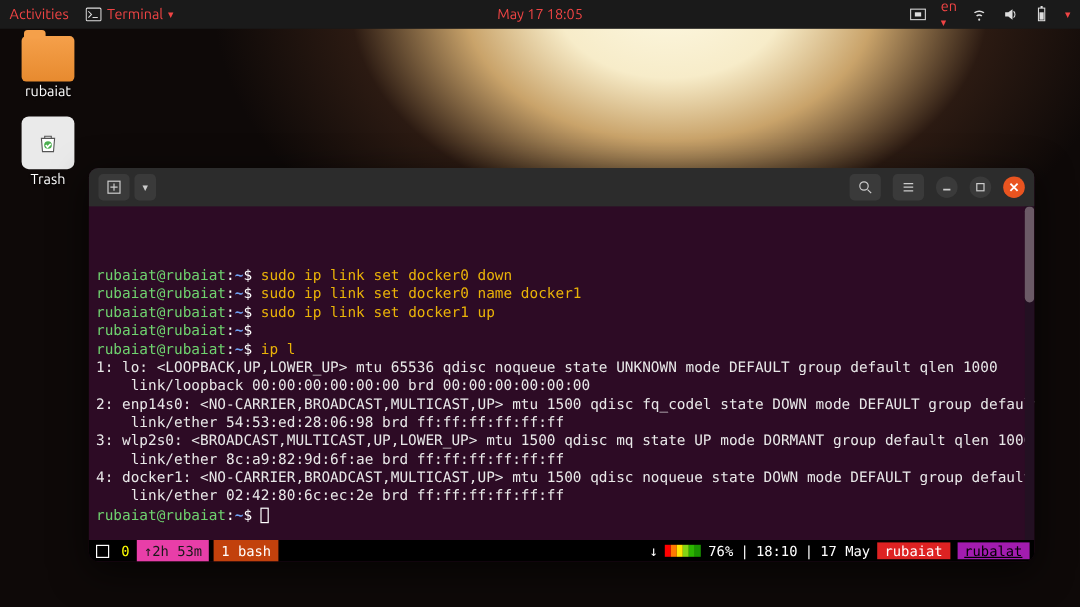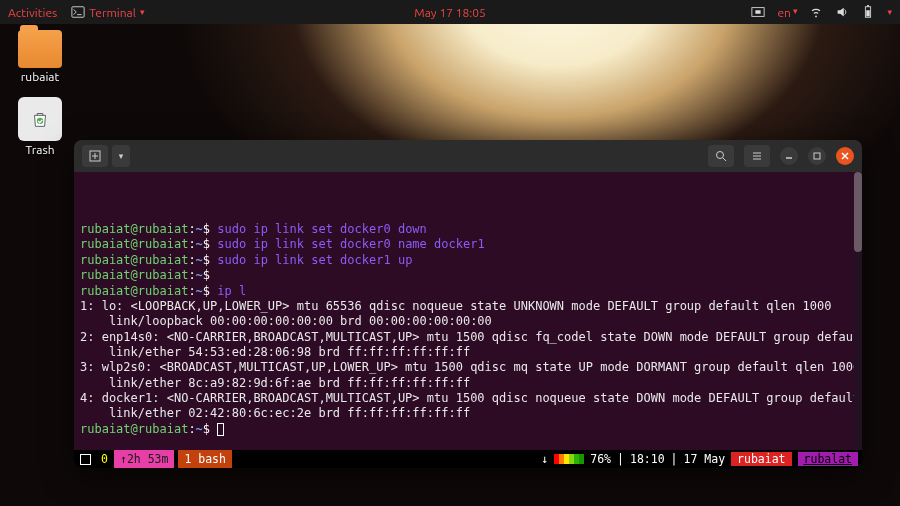--- a/index.html
+++ b/index.html
@@ -42,21 +42,21 @@
 .win-close { background:#e95420; }
 .term-body {
   flex:1; padding:4px 6px; font-family:"DejaVu Sans Mono","Liberation Mono",monospace;
   font-size:12px; line-height:1.28; color:#e8e8e8; overflow:hidden; position:relative;
   white-space:pre; 
 }
 .scrollbar { position:absolute; right:0; top:0; width:8px; height:100%; background:#231022; }
 .scrollbar-thumb { position:absolute; right:0; top:0; width:8px; height:80px; background:#6b5a66; border-radius:4px; }
 .prompt-user { color:#6fd36f; }
 .prompt-tilde { color:#6f9ff0; font-weight:bold; }
-.cmd { color:#8b5cf6; }
+.cmd { color:#eab308; }
 .cursor { display:inline-block; width:7px; height:13px; border:1px solid #fff; vertical-align:middle; }
 
 .statusbar {
   height:18px; background:#000; font-family:"DejaVu Sans Mono",monospace; font-size:11.5px;
   display:flex; align-items:center; color:#fff; padding:0 4px;
 }
 .statusbar .sq { width:11px; height:11px; border:1.5px solid #fff; margin:0 2px; }
 .statusbar .seg { padding:0 6px; height:100%; display:flex; align-items:center; }
 .seg.pink { background:#e83ea8; color:#1a1a1a; }
 .seg.num { color:#ff0; margin-left:2px; }
@@ -85,21 +85,21 @@
     </span>
   </div>
   <div class="center">May 17  18:05</div>
   <div class="right">
     <span class="ico">
       <svg viewBox="0 0 16 16" width="14">
           <rect x="1" y="3" width="14" height="10" stroke="#ddd" fill="none"></rect>
           <rect x="5" y="6" width="6" height="4" fill="#ddd"></rect>
         </svg>
     </span>
-    <span style="display:flex;gap:2px;">
+    <span style="display:flex;gap:2px;flex-direction:column;">
       <span>en</span>
       <span style="font-size:9px;">▾</span>
     </span>
     <span class="ico">
       <svg viewBox="0 0 16 16" width="14">
           <path d="M8 12a1 1 0 100 2 1 1 0 000-2zm-3-3a5 5 0 016 0l-1 1a3.5 3.5 0 00-4 0zM3 6a9 9 0 0110 0l-1 1a7.5 7.5 0 00-8 0z" fill="#ddd"></path>
         </svg>
     </span>
     <span class="ico">
       <svg viewBox="0 0 16 16" width="14">

